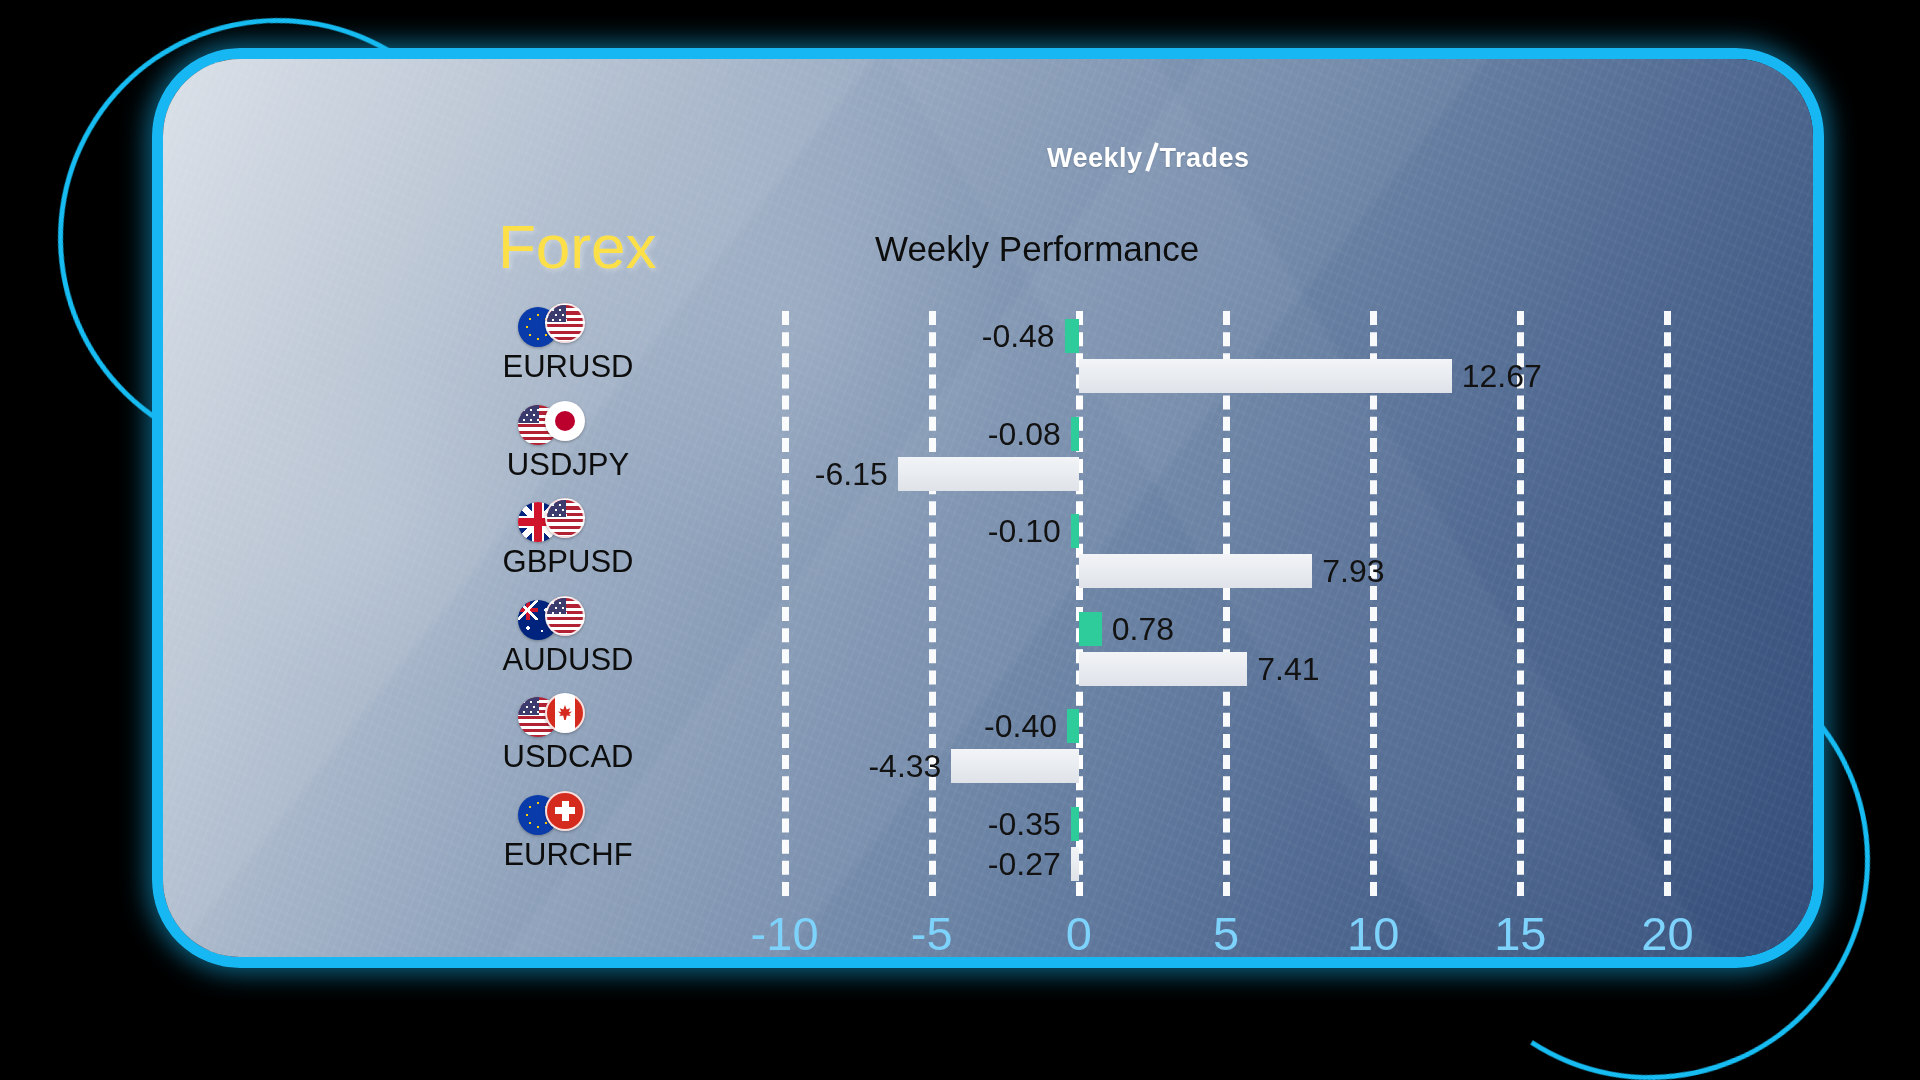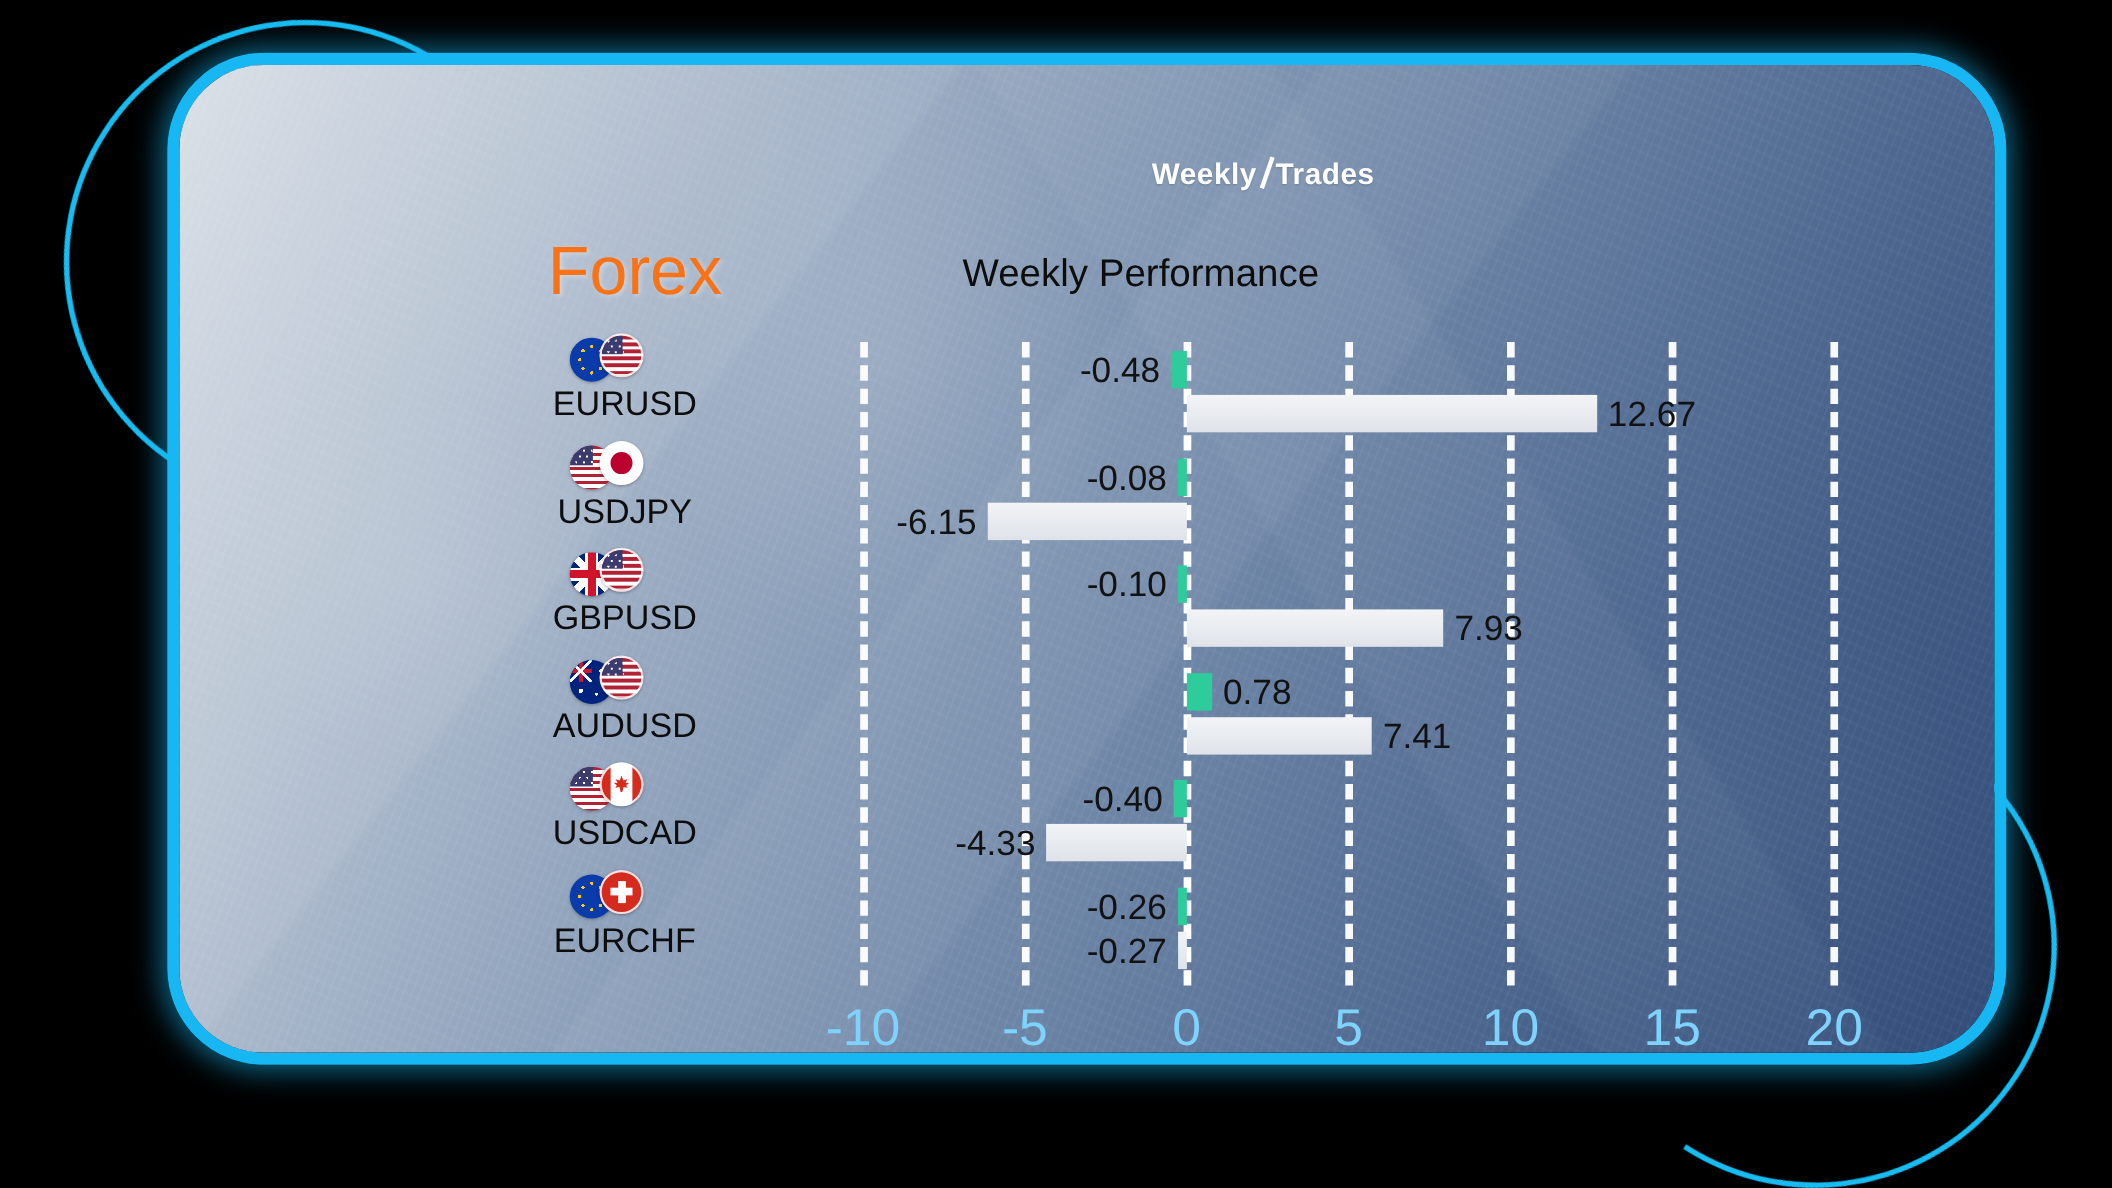--- a/index.html
+++ b/index.html
@@ -38,21 +38,21 @@
   #content{position:absolute;inset:0;}
 
   
   #logo{position:absolute;left:884px;top:84px;color:#fff;font-weight:bold;letter-spacing:.5px;
         font-size:27px;white-space:nowrap;text-shadow:0 1px 2px rgba(0,0,0,.18);}
   #logo .tick{display:inline-block;width:17px;height:27px;position:relative;vertical-align:-4px;}
   #logo .tick i{position:absolute;display:block;background:#fff;}
   #logo .tick i.a{width:4px;height:30px;left:7px;top:-2px;transform:rotate(19deg);}
 
   
-  #title{position:absolute;left:335px;top:152px;font-size:62px;color:#f97316;font-weight:400;
+  #title{position:absolute;left:335px;top:152px;font-size:62px;color:#fde047;font-weight:400;
          text-shadow:2px 2px 5px rgba(255,255,255,.35);}
 
   
   .legend{position:absolute;display:flex;align-items:center;gap:22px;}
   #legend-weekly{left:630px;top:160px;}
   #legend-ytd{left:1150px;top:160px;}
   .legend .dot{width:60px;height:60px;border-radius:50%;}
   .legend .lbl{font-size:35px;color:#0d0d0d;white-space:nowrap;}
 
   
@@ -246,21 +246,21 @@
             <div class="vlabel" style="top: 48px; left: 546.189px;">7.41</div>
           </div>
           <div class="row" style="top: 390px; height: 97.5px;">
             <div class="bar wk" style="top: 8px; left: 356.086px; width: 11.7714px;"></div>
             <div class="vlabel" style="top: 8px; left: 273.086px;">-0.40</div>
             <div class="bar ytd" style="top: 48px; left: 240.431px; width: 127.426px;"></div>
             <div class="vlabel" style="top: 48px; left: 157.431px;">-4.33</div>
           </div>
           <div class="row" style="top: 487.5px; height: 97.5px;">
             <div class="bar wk" style="top: 8px; left: 359.857px; width: 8px;"></div>
-            <div class="vlabel" style="top: 8px; left: 276.857px;">-0.26</div>
+            <div class="vlabel" style="top: 8px; left: 276.857px;">-0.35</div>
             <div class="bar ytd" style="top: 48px; left: 359.857px; width: 8px;"></div>
             <div class="vlabel" style="top: 48px; left: 276.857px;">-0.27</div>
           </div>
         </div>
 
       <div id="xaxis">
           <div class="xtick" style="left: 73.5714px;">-10</div>
           <div class="xtick" style="left: 220.714px;">-5</div>
           <div class="xtick" style="left: 367.857px;">0</div>
           <div class="xtick" style="left: 515px;">5</div>

